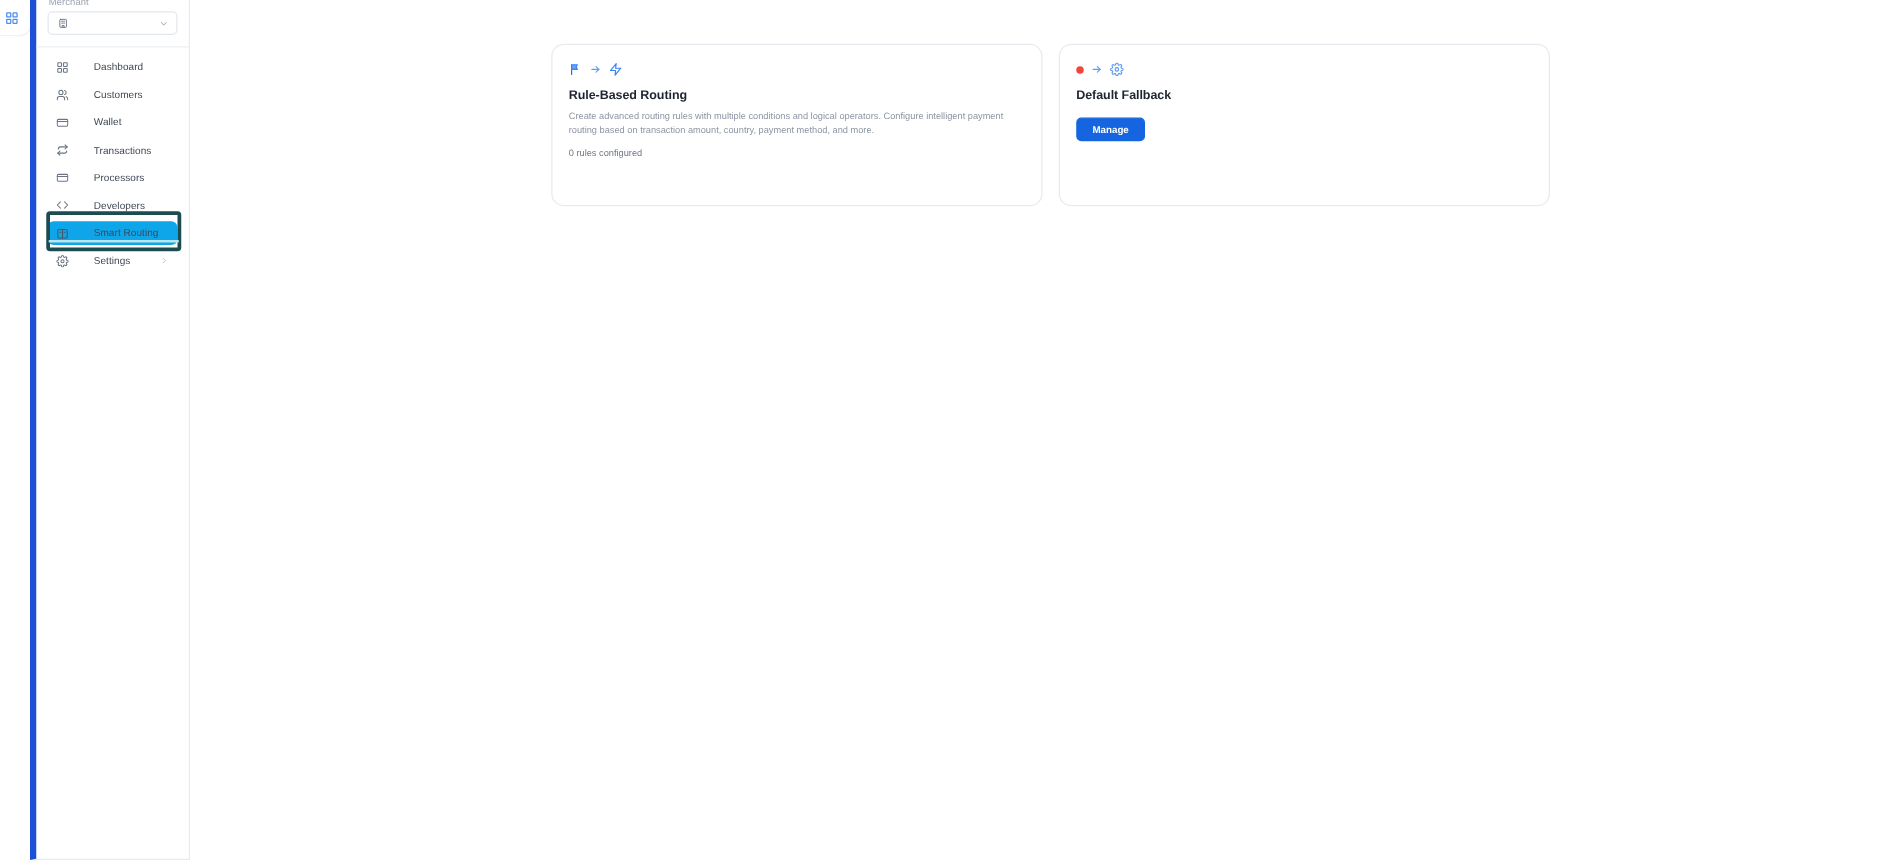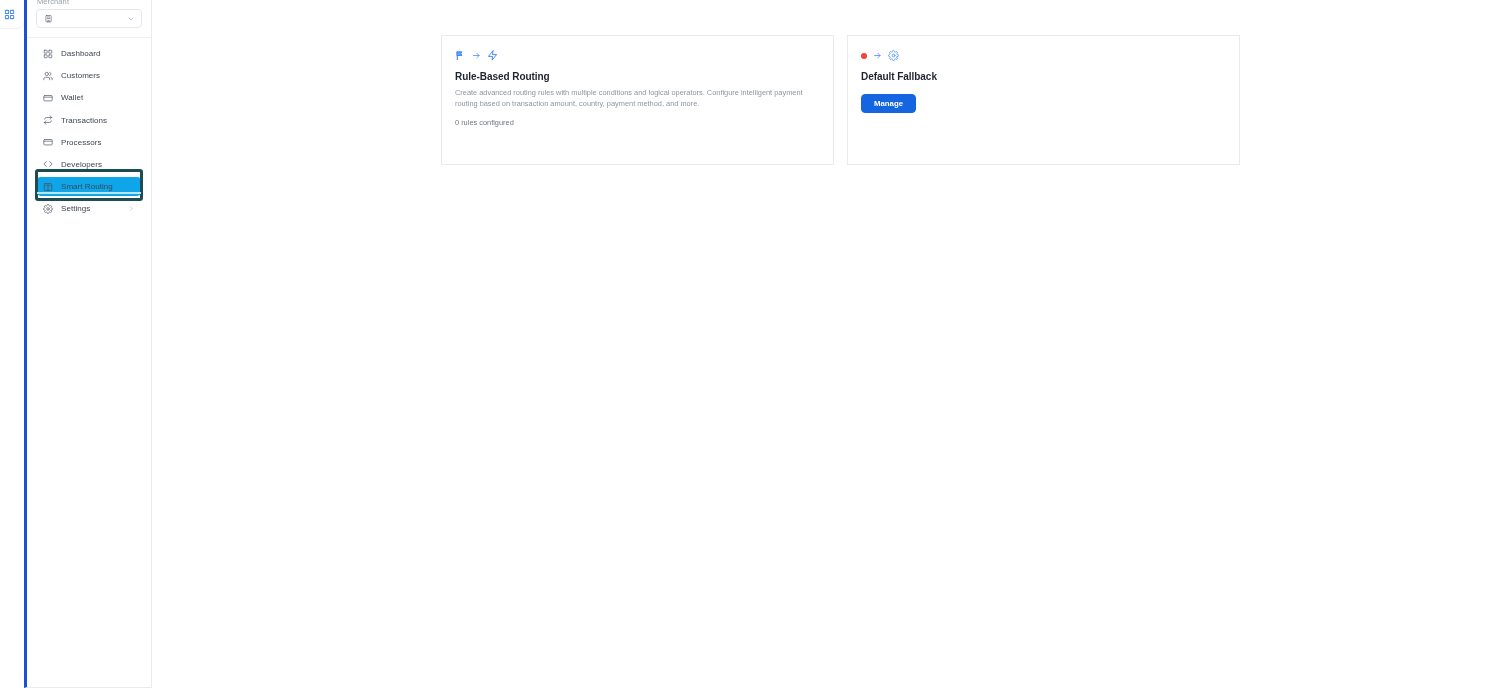--- a/index.html
+++ b/index.html
@@ -20,21 +20,21 @@
     box-shadow: 0 0 0 1px #eef1f5;
     display: flex; align-items: flex-end; justify-content: center;
     padding-bottom: 8px;
   }
   .rail svg { display:block; }
 
   
   .sidebar {
     position: absolute; left: 24px; top: 0; width: 128px; height: 688px;
     background: #ffffff;
-    border-left: 3px solid #1d4ed8;
+    border-left: 5px solid #1d4ed8;
     border-right: 1px solid #e8ecf1;
     border-bottom: 1px solid #e8ecf1;
   }
   .merchant-block { padding: 0 9px; }
   .merchant-label {
     font-size: 7.5px; color: #9aa3af; letter-spacing: .1px;
     margin-top: -3px; margin-bottom: 3px; padding-left: 1px;
   }
   .merchant-select {
     height: 19px; border: 1px solid #e4e8ee; border-radius: 4px;
@@ -44,21 +44,21 @@
   .merchant-select .m-val { flex: 1; font-size: 7.5px; color: #5b6472; }
   .sep { height: 1px; background: #eceff3; margin: 9px 0 6px; }
 
   .nav { padding: 0 9px; }
   .nav-item {
     position: relative;
     display: flex; align-items: center; gap: 8px;
     height: 19px; padding: 0 7px; margin-bottom: 3.2px;
     border-radius: 5px; cursor: pointer;
   }
-  .nav-item .lbl { font-size: 8px; color: #3f4754; letter-spacing: .05px; white-space: nowrap; }
+  .nav-item .lbl { font-size: 8px; color: #3f4754; letter-spacing: .05px; white-space: nowrap; margin-left: 12px; }
   .nav-item.active { background: #0ea5e9; }
   .nav-item .chev { margin-left: auto; }
 
   svg.ic { display: block; flex: none; }
 
   
   .annot {
     position: absolute; left: -1px; top: -8.5px;
     width: 108px; height: 32px;
     border: 3.5px solid #1d4b52;
@@ -85,21 +85,21 @@
   
   .main {
     position: absolute; left: 152px; top: 24px; right: 0; bottom: 0;
     background: #ffffff; padding: 11px 0 0 0;
   }
   .cards {
     display: flex; gap: 13px; padding-left: 289px; padding-right: 272px;
   }
   .card {
     flex: 1 1 0; background: #ffffff;
-    border: 1px solid #e7eaef; border-radius: 0;
+    border: 1px solid #e7eaef; border-radius: 10px;
     padding: 13px 13px 12px 13px;
     min-height: 130px;
   }
   .card-icons { display: flex; align-items: center; gap: 6px; height: 13px; margin-bottom: 9px; }
   .card-title { font-size: 10px; font-weight: bold; color: #1e2430; letter-spacing: -.05px; }
   .card-desc {
     font-size: 7.4px; color: #8d95a3; line-height: 1.42; margin-top: 6px;
     max-width: 358px;
   }
   .card-meta { font-size: 7.4px; color: #6f7886; margin-top: 9px; }

